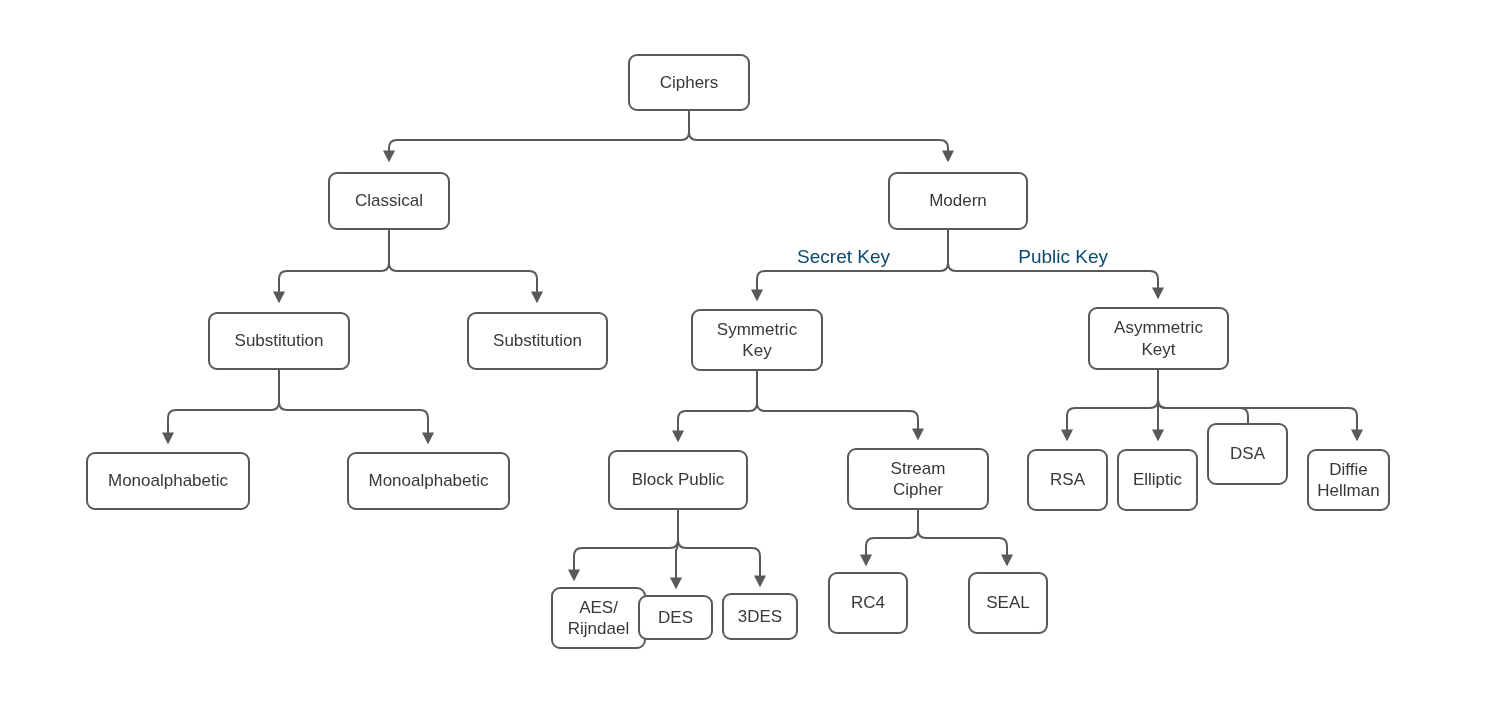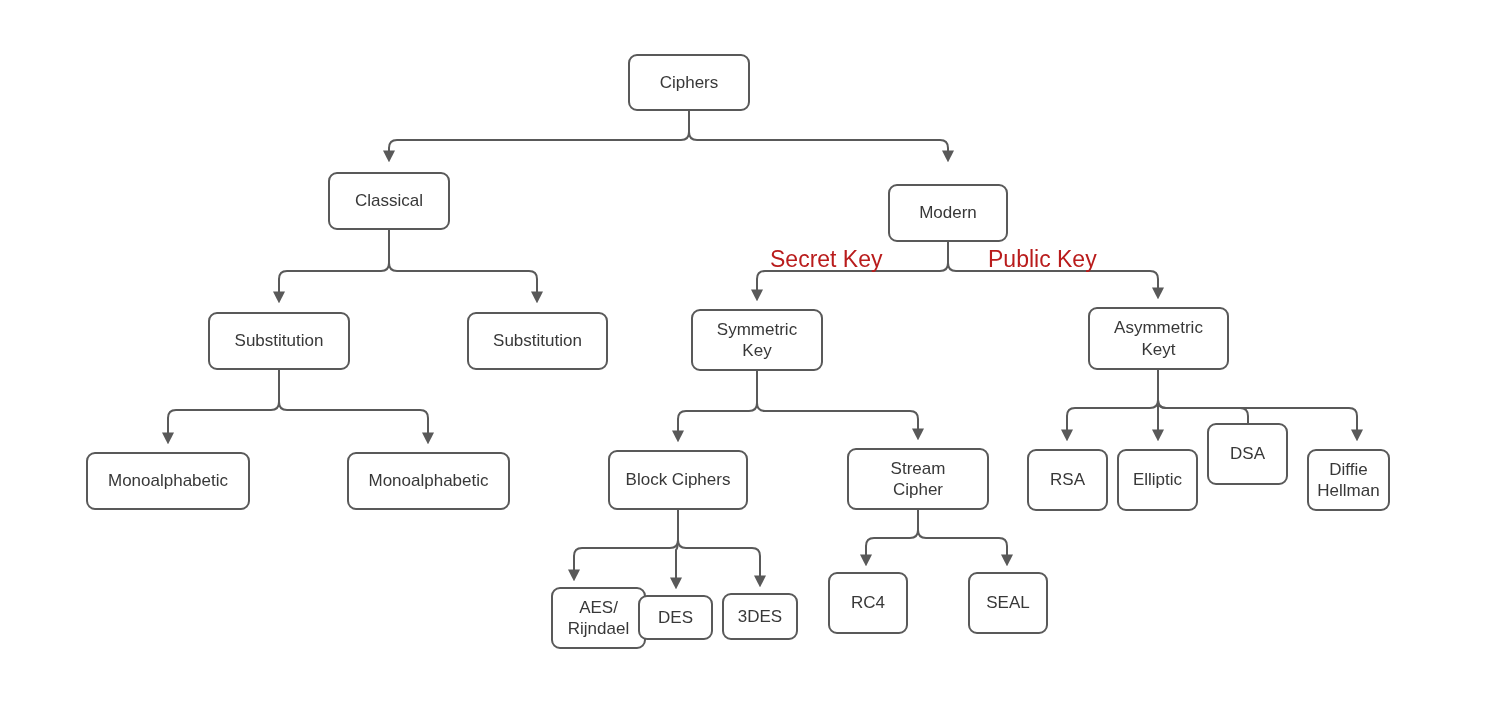--- a/index.html
+++ b/index.html
@@ -34,28 +34,28 @@
     justify-content: center;
     text-align: center;
     color: #383838;
     font-size: 17px;
     line-height: 1.25;
   }
   .node .lbl { white-space: pre-line; }
   .edge-label {
     position: absolute;
     width: 120px;
-    text-align: left;
-    color: #b91c1c;
-    font-size: 23px;
+    text-align: right;
+    color: #0c4a6e;
+    font-size: 19px;
   }
   
   .n-ciphers        { left: 628px;  top: 54px;  width: 122px; height: 57px; }
   .n-classical      { left: 328px;  top: 172px; width: 122px; height: 58px; }
-  .n-modern         { left: 888px;  top: 184px; width: 120px; height: 58px; }
+  .n-modern         { left: 888px;  top: 172px; width: 140px; height: 58px; }
   .n-substitution   { left: 208px;  top: 312px; width: 142px; height: 58px; }
   .n-transposition  { left: 467px;  top: 312px; width: 141px; height: 58px; }
   .n-monoalphabetic { left: 86px;   top: 452px; width: 164px; height: 58px; }
   .n-polyalphabetic { left: 347px;  top: 452px; width: 163px; height: 58px; }
   .n-symmetric      { left: 691px;  top: 309px; width: 132px; height: 62px; }
   .n-asymmetric     { left: 1088px; top: 307px; width: 141px; height: 63px; }
   .n-block          { left: 608px;  top: 450px; width: 140px; height: 60px; }
   .n-stream         { left: 847px;  top: 448px; width: 142px; height: 62px; }
   .n-aes            { left: 551px;  top: 587px; width: 95px;  height: 62px; }
   .n-des            { left: 638px;  top: 595px; width: 75px;  height: 45px; }
@@ -130,21 +130,21 @@
   </div>
   <div class="node n-symmetric">
     <span class="lbl">Symmetric
 Key</span>
   </div>
   <div class="node n-asymmetric">
     <span class="lbl">Asymmetric
 Keyt</span>
   </div>
   <div class="node n-block">
-    <span class="lbl">Block Ciphers</span>
+    <span class="lbl">Block Public</span>
   </div>
   <div class="node n-stream">
     <span class="lbl">Stream
 Cipher</span>
   </div>
   <div class="node n-aes">
     <span class="lbl">AES/
 Rijndael</span>
   </div>
   <div class="node n-des">

